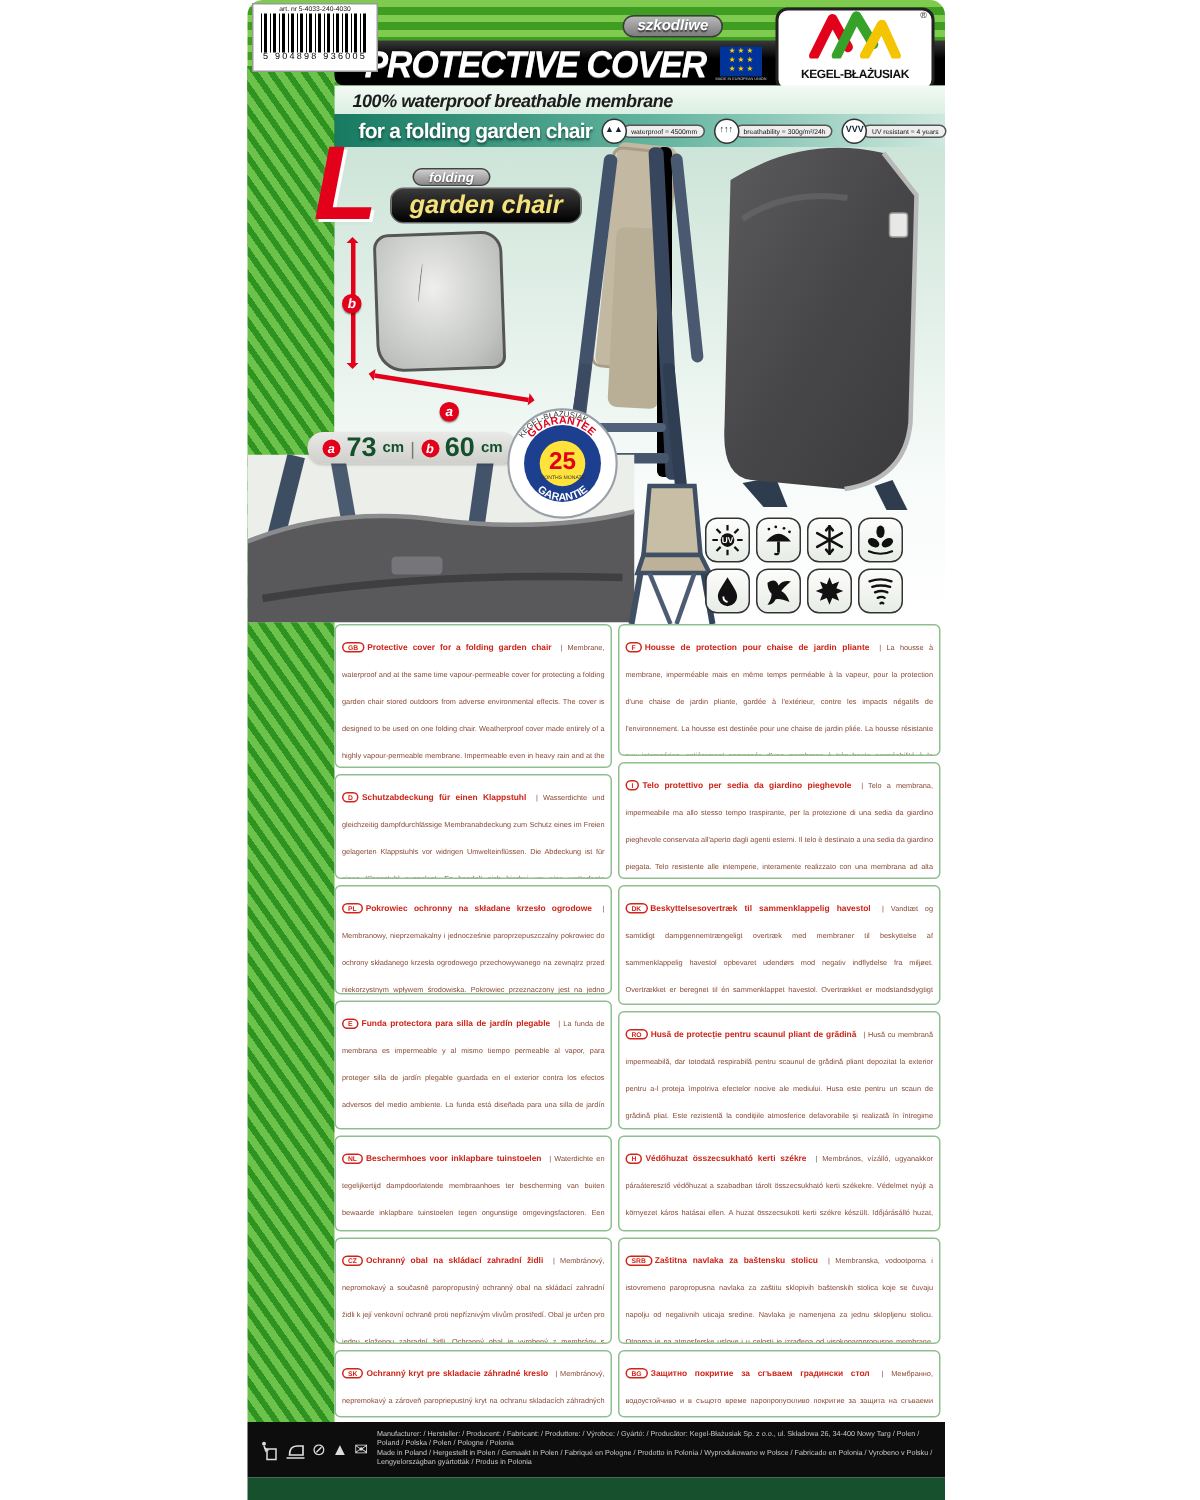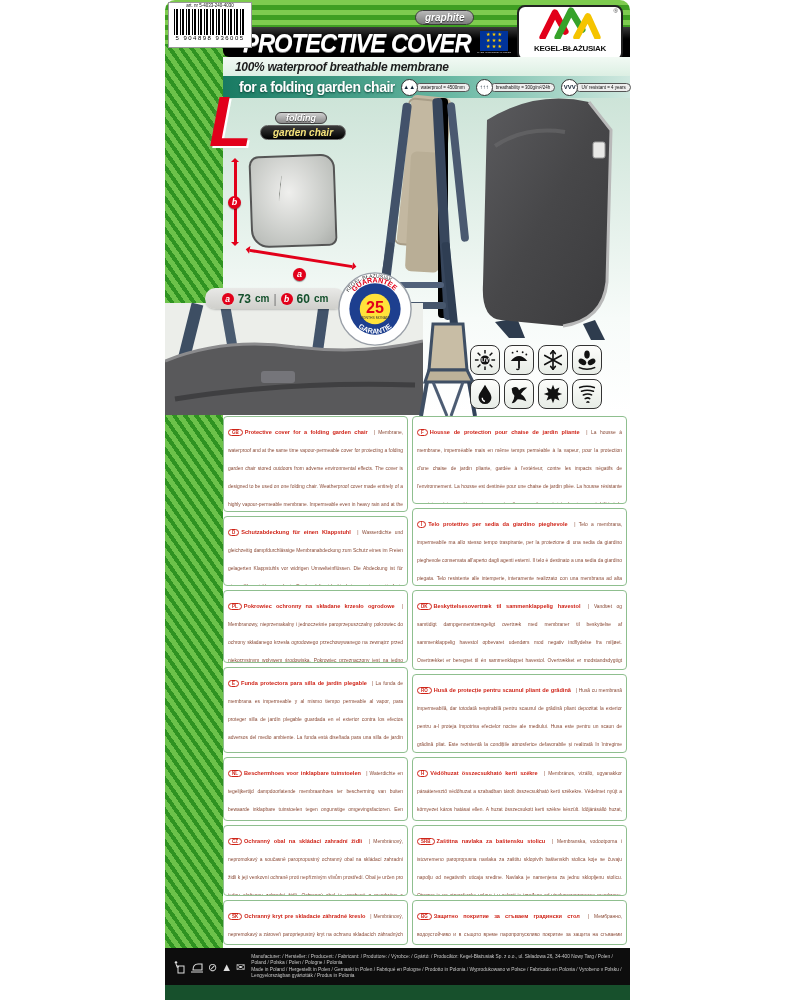--- a/index.html
+++ b/index.html
@@ -38,41 +38,41 @@
     font-size:6px;line-height:15px;text-align:center;font-weight:bold;z-index:2;}
   .pill .lab{background:#eee;border:1px solid #555;border-radius:7px;font-size:4.5px;color:#111;padding:1px 4px 1px 5px;margin-left:-3px;white-space:nowrap;}
 
   
   .mainvis{position:absolute;left:58px;top:98px;width:407px;height:315px;background:linear-gradient(180deg,#cde4d8,#f7fbf9 70%,#ffffff);}
   .bigL{position:absolute;left:44px;top:92px;font-size:70px;font-weight:bold;font-style:italic;color:#e2001a;
     text-shadow:2px 2px 0 #fff,-2px 2px 3px #9993;line-height:60px;}
   .foldpill{position:absolute;left:110px;top:112px;background:linear-gradient(180deg,#cfcfcf,#8a8a8a);border:1px solid #444;
     border-radius:8px;color:#fff;font-style:italic;font-weight:bold;font-size:9px;padding:0 10px;text-shadow:0 1px 1px #333;}
   .gcpill{position:absolute;left:95px;top:125px;background:linear-gradient(180deg,#3a3a3a,#000);border:1px solid #666;
-    border-radius:9px;color:#f5e27a;font-style:italic;font-weight:bold;font-size:10px;padding:1px 12px;}
+    border-radius:9px;color:#f5e27a;font-style:italic;font-weight:bold;font-size:17px;padding:1px 12px;}
   .cloth{position:absolute;left:85px;top:155px;width:82px;height:88px;background:radial-gradient(ellipse at 45% 40%,#efefed,#bfc2be 75%,#a9aca8);
     border:2px solid #555;border-radius:10px 14px 8px 18px;transform:rotate(-2deg);}
   .cloth:after{content:"";position:absolute;left:28px;top:18px;width:1px;height:26px;border-left:1.5px solid #8a8d88;border-radius:50%;transform:rotate(8deg);}
   .arrow{position:absolute;background:#e2001a;}
   .arr-v{left:69px;top:162px;width:3px;height:80px;}
   .arr-v:before,.arr-v:after{content:"";position:absolute;left:-3px;border:4.5px solid transparent;}
   .arr-v:before{top:-8px;border-bottom-color:#e2001a;}
   .arr-v:after{bottom:-8px;border-top-color:#e2001a;}
   .arr-h{left:84px;top:257px;width:104px;height:3px;transform:rotate(9deg);}
   .arr-h:before,.arr-h:after{content:"";position:absolute;top:-3px;border:4.5px solid transparent;}
   .arr-h:before{left:-8px;border-right-color:#e2001a;}
   .arr-h:after{right:-8px;border-left-color:#e2001a;}
   .dimdot{position:absolute;width:13px;height:13px;border-radius:50%;background:#e2001a;color:#fff;font-weight:bold;
     font-size:9px;text-align:center;line-height:13px;font-style:italic;box-shadow:0 1px 1px #0006;}
   .dot-b{left:63px;top:196px;}
   .dot-a{left:128px;top:268px;}
   .dimspill{position:absolute;left:40px;top:288px;width:140px;height:21px;background:linear-gradient(180deg,#e9e9e7,#cfcfcb);
     border-radius:11px;display:flex;align-items:center;justify-content:center;gap:4px;box-shadow:0 1px 2px #0003;}
   .dimspill .d{width:12px;height:12px;border-radius:50%;background:#e2001a;color:#fff;font-size:8.5px;line-height:12px;text-align:center;font-weight:bold;font-style:italic;}
-  .dimspill .v{color:#14502c;font-weight:bold;font-size:12px;}
+  .dimspill .v{color:#14502c;font-weight:bold;font-size:18px;}
   .dimspill .u{color:#14502c;font-weight:bold;font-size:10px;}
   .dimspill .sep{color:#777;font-size:12px;}
   .badge25{position:absolute;left:172px;top:271px;width:76px;height:76px;}
   .photo{position:absolute;}
   .iconsgrid{position:absolute;left:247px;top:247px;display:grid;grid-template-columns:repeat(4,30px);grid-auto-rows:30px;gap:4px;}
   .fic{background:linear-gradient(180deg,#fdfdfb,#e7ece6);border:1.5px solid #333;border-radius:8px;display:flex;align-items:center;justify-content:center;}
   .fic svg{width:22px;height:22px;}
 
   
   .langblock{position:absolute;background:#fff;border:1px solid #8fbf8f;border-radius:4px;overflow:hidden;padding:3px 4px;box-sizing:border-box;}
@@ -100,21 +100,21 @@
   <div class="diagstripe"></div>
   <div class="blackband"></div>
   <div class="title">PROTECTIVE COVER</div>
 
   <div class="barcodebox">
     <div class="artnr">art. nr 5-4033-240-4030</div>
     <div class="bars"></div>
     <div class="bcd">5 904898 936005</div>
   </div>
 
-  <div class="graphite">graphite</div>
+  <div class="graphite">szkodliwe</div>
 
   <div class="euflag">
     <div class="stars">★ ★ ★</div>
     <div class="stars">★ ★ ★</div>
     <div class="stars">★ ★ ★</div>
   </div>
   <div class="eutxt">MADE IN EUROPEAN UNION</div>
 
   <div class="kegelbox">
     <div class="reg">®</div>

